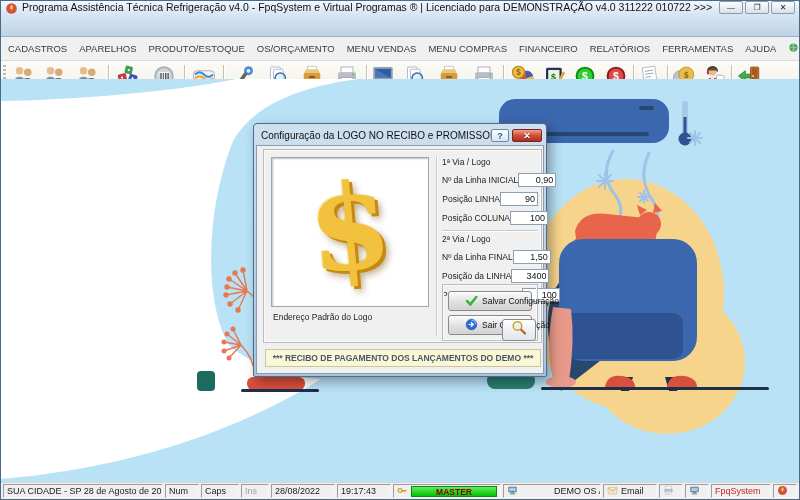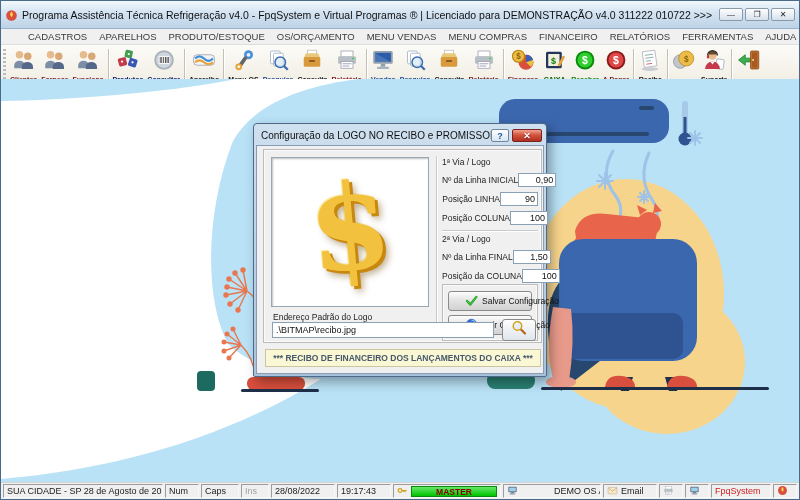--- a/index.html
+++ b/index.html
@@ -1,26 +1,26 @@
 <!DOCTYPE html>
 <html><head>
 <meta charset="utf-8">
 <style>
   html,body{margin:0;padding:0;background:#888;}
   *{box-sizing:border-box;}
   .root{width:800px;height:500px;position:relative;overflow:hidden;margin:0 auto;
         font-family:"Liberation Sans",sans-serif;background:#fff;border:1px solid #4a6a8a;}
   
-  .titlebar{height:28px;display:flex;align-items:center;padding:0 4px;
+  .titlebar{height:36px;display:flex;align-items:flex-start;padding:0 4px;
             background:linear-gradient(#f2f8fd,#d3e3f2 45%,#bed3e7);border-bottom:1px solid #9ab2c9;}
   .app-icon{width:13px;height:13px;flex:none;}
   .title-text{font-size:10.5px;color:#111;margin-left:4px;flex:1;white-space:nowrap;overflow:hidden;}
   .cap-btn{width:24px;height:13px;border:1px solid #8a9bac;border-radius:2px;margin-left:2px;flex:none;
            background:linear-gradient(#fefefe,#d7e1eb);font-size:8px;line-height:11px;text-align:center;color:#223;}
-  .menubar{height:16px;background:#f0f0f0;display:flex;align-items:center;padding:0 21px;border-bottom:1px solid #ddd;}
+  .menubar{height:24px;background:#f0f0f0;display:flex;align-items:center;padding:0 1px;border-bottom:1px solid #ddd;}
   .menu-item{font-size:9.5px;color:#3a3a3a;padding:1px 6px;white-space:nowrap;display:flex;align-items:center;gap:3px;}
   .menu-item.bold{font-weight:bold;color:#111;}
   .menu-item svg{width:11px;height:11px;}
   .toolbar{height:43px;background:linear-gradient(#fcfbf7,#efece1);border-bottom:1px solid #b5b5b5;
            display:flex;align-items:stretch;padding:1px 2px 0 7px;position:relative;}
   .grip{position:absolute;left:2px;top:4px;bottom:4px;width:3px;
         background:repeating-linear-gradient(#bbb 0 2px,transparent 2px 4px);}
   .tbtn{display:flex;flex-direction:column;align-items:center;padding:2px 2px 0;min-width:29px;cursor:default;}
   .tbtn svg{width:24px;height:24px;flex:none;}
   .tlabel{font-size:7px;font-weight:bold;margin-top:0;white-space:nowrap;}
@@ -462,20 +462,24 @@
                 <span class="flabel">Posição COLUNA</span>
                 <input value="100" style="">
               </div>
               <div class="fsep"></div>
               <div class="fgroup-title">2ª Via / Logo</div>
               <div class="frow">
                 <span class="flabel">Nº da Linha FINAL</span>
                 <input value="1,50" style="">
               </div>
               <div class="frow">
+                <span class="flabel">Posição da LINHA</span>
+                <input value="3400" style="">
+              </div>
+              <div class="frow">
                 <span class="flabel">Posição da COLUNA</span>
                 <input value="100" style="">
               </div>
             </div>
           <div class="btn-group" id="dlgbtns">
               <div class="dlg-btn">
                 <span><svg viewBox="0 0 32 32" width="13" height="13">
                     <path d="M5 17l8 9L28 7" stroke="#18a018" stroke-width="5.5" fill="none" stroke-linecap="round" stroke-linejoin="round"></path>
                     <path d="M5 17l8 9L28 7" stroke="#5fd05f" stroke-width="2" fill="none" stroke-linecap="round"></path>
                   </svg></span>
@@ -484,30 +488,29 @@
               <div class="dlg-btn">
                 <span><svg viewBox="0 0 32 32" width="13" height="13">
                     <circle cx="16" cy="16" r="13" fill="#2a6ad8" stroke="#1a4aa8" stroke-width="1.5"></circle>
                     <path d="M16 5.5a10.5 10.5 0 0 1 10.5 10.5" stroke="#9cc2f8" stroke-width="2.5" fill="none"></path>
                     <path d="M9 16h10m-4.5-5.5L20.5 16l-6 5.5" stroke="#fff" stroke-width="3" fill="none"></path>
                   </svg></span>
                 <span>Sair Configuração</span>
               </div>
             </div>
           <div class="path-label">Endereço Padrão do Logo</div>
-          <input class="path-input" value=".\BITMAP\recibo.jpg" style="">
           <div class="search-btn" id="browsebtn">
               <span><svg viewBox="0 0 32 32" width="16" height="16">
                   <line x1="19" y1="18" x2="28" y2="27" stroke="#b5651d" stroke-width="4.5" stroke-linecap="round"></line>
                   <circle cx="13" cy="12" r="8.5" fill="#e4f0f8" stroke="#d4a017" stroke-width="3"></circle>
                   <path d="M8 9a6 6 0 0 1 5-3" stroke="#fff" stroke-width="2" fill="none"></path>
                 </svg></span>
             </div>
         </div>
-        <div class="dlg-footer">*** RECIBO DE FINANCEIRO DOS LANÇAMENTOS DO CAIXA ***</div>
+        <div class="dlg-footer">*** RECIBO DE PAGAMENTO DOS LANÇAMENTOS DO DEMO ***</div>
       </div>
     </div>
   </div>
 
   <div class="statusbar" id="statusbar">
       <div class="spanel" style="flex: 1 1 0%;">
         <span>SUA CIDADE - SP 28 de Agosto de 2022 - Domingo</span>
       </div>
       <div class="spanel" style="width: 34px;">
         <span>Num</span>

